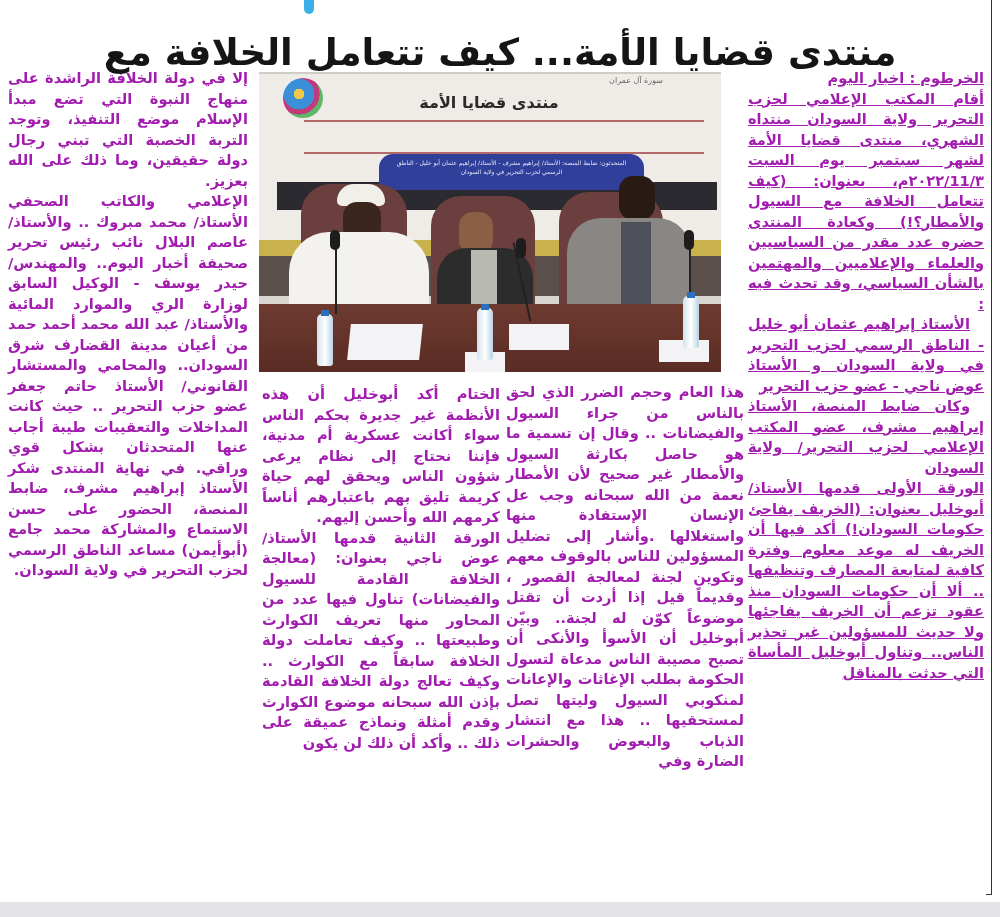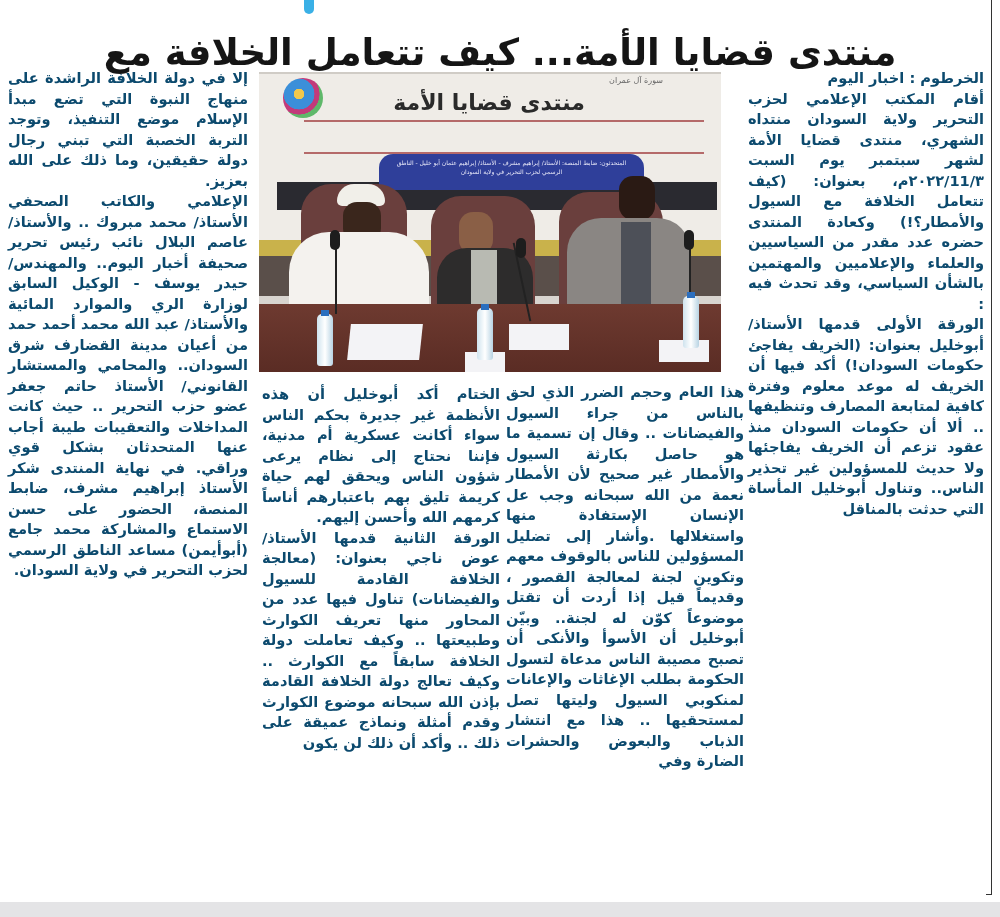--- a/index.html
+++ b/index.html
@@ -15,38 +15,38 @@
     .headline {
       position: absolute; left: 60px; top: 2px; width: 880px; height: 52px;
       direction: rtl; text-align: center;
       font-family: "DejaVu Sans", sans-serif; font-weight: bold;
       font-size: 37px; line-height: 52px; color: #151515; letter-spacing: -0.5px;
     }
     .accent-dot { position: absolute; left: 304px; top: 0px; width: 10px; height: 14px; background: #3ab0e6; border-radius: 0 0 6px 6px; }
     .col {
       position: absolute; direction: rtl; text-align: justify; text-align-last: right;
       font-family: "DejaVu Sans", sans-serif; font-weight: bold;
-      font-size: 14.6px; line-height: 20.5px; color: #0c4a6e;
+      font-size: 14.6px; line-height: 20.5px; color: #a21caf;
     }
     .col p { margin: 0; }
     .col .para { text-indent: 0; }
     .col .indent { text-indent: 14px; }
-    #col-1 { left: 748px; top: 68px; width: 236px; }
+    #col-1 { left: 748px; top: 68px; width: 236px; text-decoration: underline; }
     #col-2 { left: 506px; top: 382px; width: 238px; }
     #col-3 { left: 262px; top: 384px; width: 238px; }
     #col-4 { left: 8px; top: 68px; width: 240px; }
 
     .photo {
       position: absolute; left: 259px; top: 72px; width: 462px; height: 300px;
       overflow: hidden; background: #d8d4cf;
     }
     .banner { position: absolute; left: 0; top: 0; width: 554px; height: 168px; background: #efece7; }
     .banner-top-line { position: absolute; left: 0; top: 0; width: 462px; height: 2px; background: #d0ccc6; }
     .banner-small { position: absolute; right: 150px; top: 4px; font-size: 8px; color: #666; direction: rtl; font-weight: normal; }
-    .banner-title { position: absolute; left: 40px; width: 380px; top: 16px; text-align: center; direction: rtl; font-size: 22px; font-weight: bold; color: #2a2a2a; line-height: 30px; }
+    .banner-title { position: absolute; left: 40px; width: 380px; top: 16px; text-align: center; direction: rtl; font-size: 16px; font-weight: bold; color: #2a2a2a; line-height: 30px; }
     .banner-rule1 { position: absolute; left: 45px; top: 48px; width: 400px; height: 2px; background: #b56a6a; }
     .banner-subtitle { position: absolute; left: 40px; width: 380px; top: 52px; text-align: center; direction: rtl; font-size: 16px; font-weight: bold; color: #a02c2c; line-height: 26px; }
     .banner-rule2 { position: absolute; left: 45px; top: 80px; width: 400px; height: 2px; background: #b56a6a; }
     .banner-logo { position: absolute; left: 24px; top: 6px; width: 40px; height: 40px; border-radius: 50%;
       background: radial-gradient(circle at 40% 40%, #f2c84b 0 15%, #3b8fd9 16% 45%, #c23a7a 46% 60%, #5fb86a 61% 100%); }
     .banner-blue { position: absolute; left: 120px; top: 82px; width: 265px; height: 36px; background: #2f3f9a; border-radius: 14px 14px 0 0; }
     .banner-blue-text { position: absolute; left: 130px; top: 86px; width: 245px; font-size: 6px; color: #e8e8f8; direction: rtl; text-align: center; line-height: 9px; font-weight: normal; }
     .banner-dark { position: absolute; left: 18px; top: 110px; width: 440px; height: 28px; background: #2a2a30; }
     .wall-yellow { position: absolute; left: 0; top: 168px; width: 462px; height: 16px; background: #c9b24b; }
     .wall-lower { position: absolute; left: 0; top: 184px; width: 462px; height: 40px; background: #5a4f4a; }
@@ -66,20 +66,22 @@
 
   <div class="accent-dot"></div>
   <h1 class="headline">منتدى قضايا الأمة... كيف تتعامل الخلافة مع السيول والأمطار؟!</h1>
 
   <div class="right-rule"></div>
   <div class="right-rule-foot"></div>
 
   <div class="col" id="col-1">
     <p class="para">الخرطوم : اخبار اليوم</p>
     <p class="para">أقام المكتب الإعلامي لحزب التحرير ولاية السودان منتداه الشهري، منتدى قضايا الأمة لشهر سبتمبر يوم السبت ٢٠٢٢/11/٣م، بعنوان: (كيف تتعامل الخلافة مع السيول والأمطار؟!) وكعادة المنتدى حضره عدد مقدر من السياسيين والعلماء والإعلاميين والمهتمين بالشأن السياسي، وقد تحدث فيه :</p>
+    <p class="indent">الأستاذ إبراهيم عثمان أبو خليل - الناطق الرسمي لحزب التحرير في ولاية السودان و الأستاذ عوض ناجي - عضو حزب التحرير</p>
+    <p class="indent">وكان ضابط المنصة، الأستاذ إبراهيم مشرف، عضو المكتب الإعلامي لحزب التحرير/ ولاية السودان</p>
     <p class="para">الورقة الأولى قدمها الأستاذ/ أبوخليل بعنوان: (الخريف يفاجئ حكومات السودان!) أكد فيها أن الخريف له موعد معلوم وفترة كافية لمتابعة المصارف وتنظيفها .. ألا أن حكومات السودان منذ عقود تزعم أن الخريف يفاجئها ولا حديث للمسؤولين غير تحذير الناس.. وتناول أبوخليل المأساة التي حدثت بالمناقل</p>
   </div>
 
   <div class="photo">
     <div class="banner">
       <div class="banner-top-line"></div>
       <div class="banner-logo"></div>
       <div class="banner-small">سورة آل عمران</div>
       <div class="banner-title">منتدى قضايا الأمة</div>
       <div class="banner-rule1"></div>

